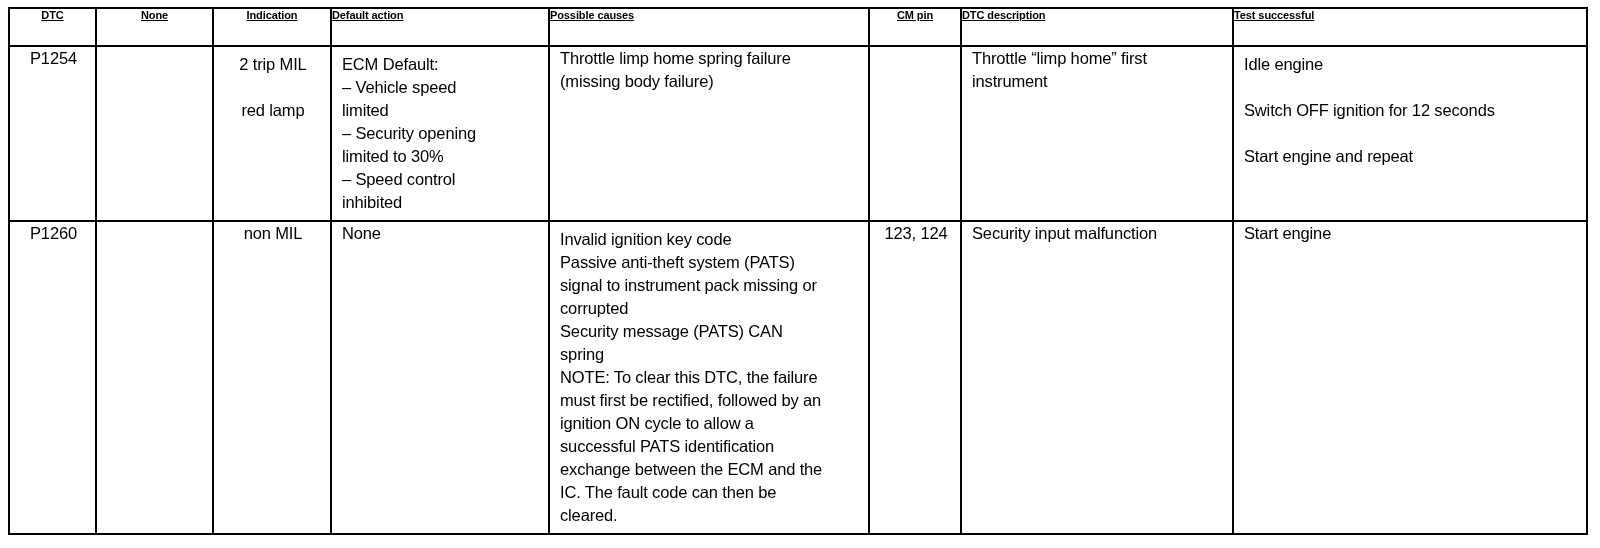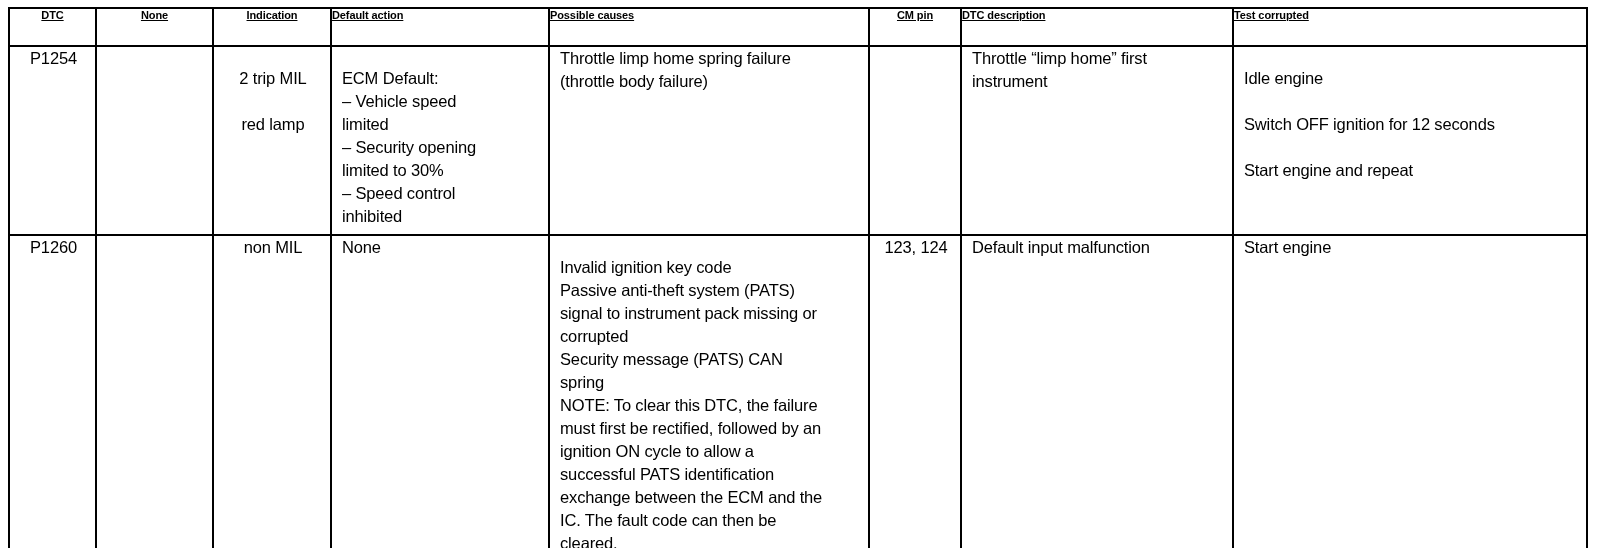--- a/index.html
+++ b/index.html
@@ -68,21 +68,21 @@
 
   
   tbody td {
     font-size: 16.5px;
     font-weight: normal;
     letter-spacing: -0.15px;
     line-height: 23px;
   }
 
   .cellbox {
-    padding: 20px 8px 6px 10px;
+    padding: 6px 8px 6px 10px;
   }
 
   
   td.vmid { vertical-align: middle; }
   td.vmid .cellbox { padding: 0 8px 0 10px; }
 
   .ctr-text { text-align: center; }
 
   .line { display: block; white-space: nowrap; }
   .spacer { display: block; height: 23px; }
@@ -110,21 +110,21 @@
 
     <thead>
       <tr>
         <th class="ctr">DTC</th>
         <th class="ctr">None</th>
         <th class="ctr">Indication</th>
         <th>Default action</th>
         <th>Possible causes</th>
         <th class="ctr">CM pin</th>
         <th>DTC description</th>
-        <th>Test corrupted</th>
+        <th>Test successful</th>
       </tr>
     </thead>
 
     <tbody>
 
       <tr class="row-1254">
         <td class="vmid">
           <div class="cellbox ctr-text">
               <span class="line">P1254</span>
             </div>
@@ -148,21 +148,21 @@
               <span class="line">limited</span>
               <span class="line">– Security opening</span>
               <span class="line">limited to 30%</span>
               <span class="line">– Speed control</span>
               <span class="line">inhibited</span>
             </div>
         </td>
         <td class="vmid">
           <div class="cellbox">
               <span class="line">Throttle limp home spring failure</span>
-              <span class="line">(throttle body failure)</span>
+              <span class="line">(missing body failure)</span>
             </div>
         </td>
         <td class="vmid">
           <div class="cellbox ctr-text">
               <span class="line"></span>
             </div>
         </td>
         <td class="vmid">
           <div class="cellbox">
               <span class="line">Throttle “limp home” first</span>
@@ -218,21 +218,21 @@
               <span class="line">cleared.</span>
             </div>
         </td>
         <td class="vmid">
           <div class="cellbox ctr-text">
               <span class="line">123, 124</span>
             </div>
         </td>
         <td class="vmid">
           <div class="cellbox">
-              <span class="line">Default input malfunction</span>
+              <span class="line">Security input malfunction</span>
             </div>
         </td>
         <td class="vmid">
           <div class="cellbox">
               <span class="line">Start engine</span>
             </div>
         </td>
       </tr>
 
     </tbody>

